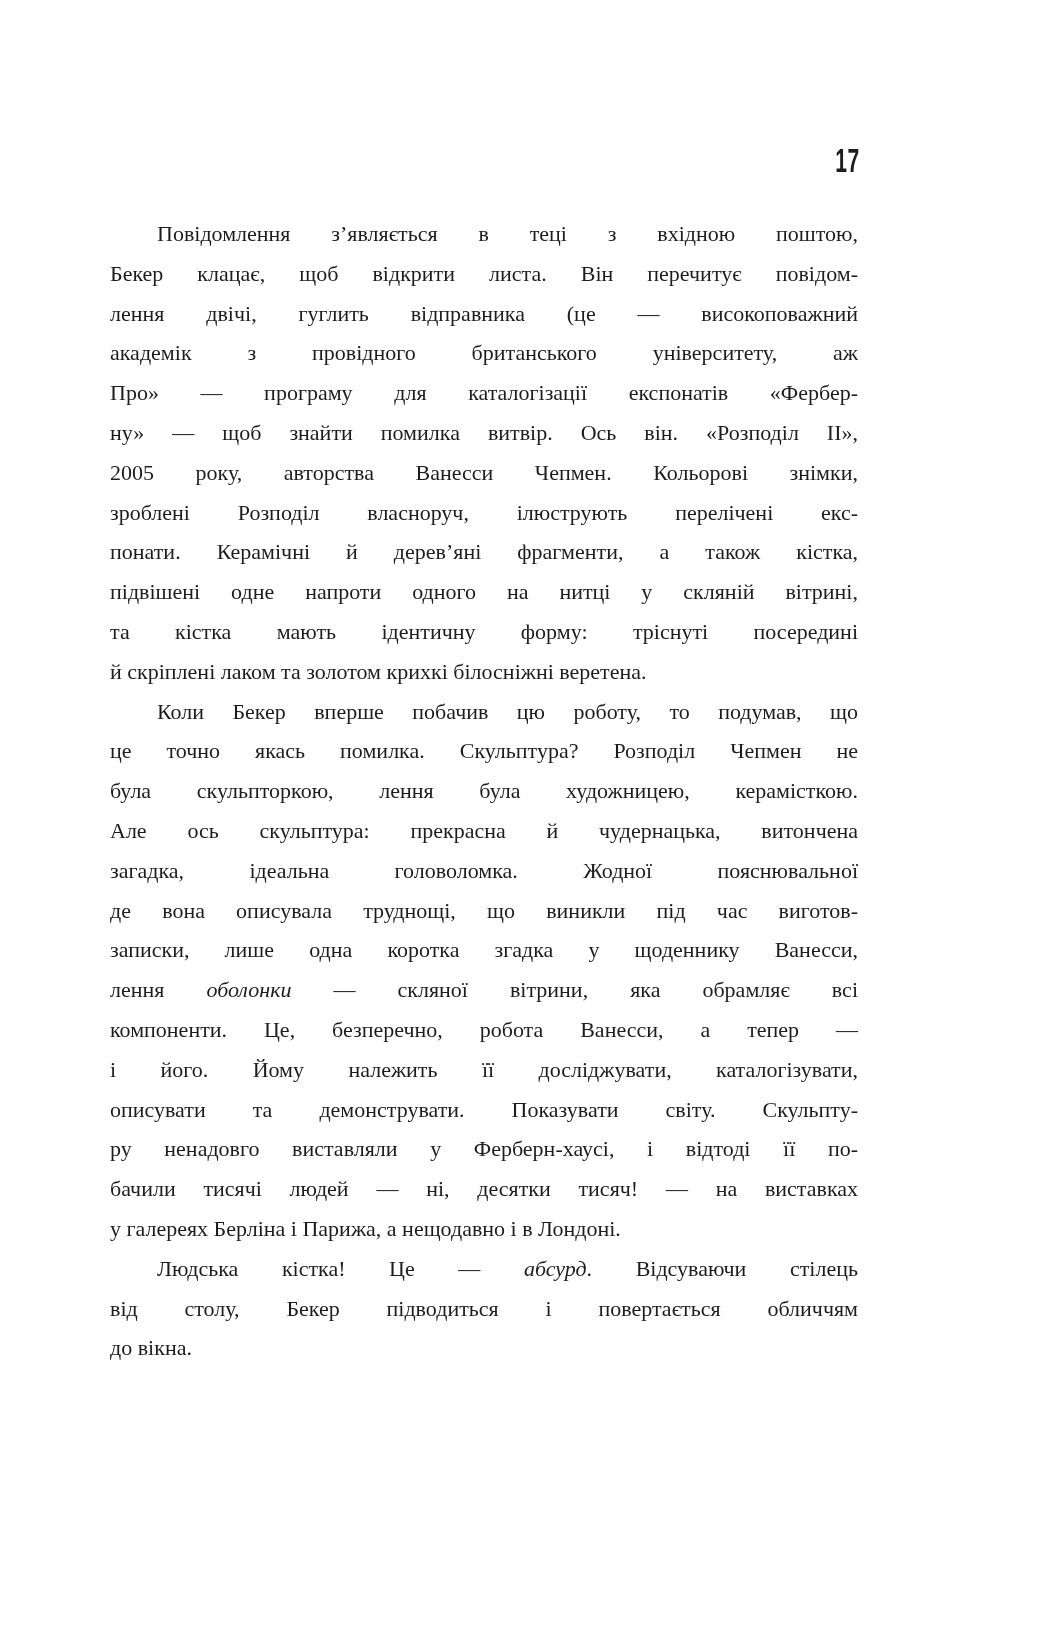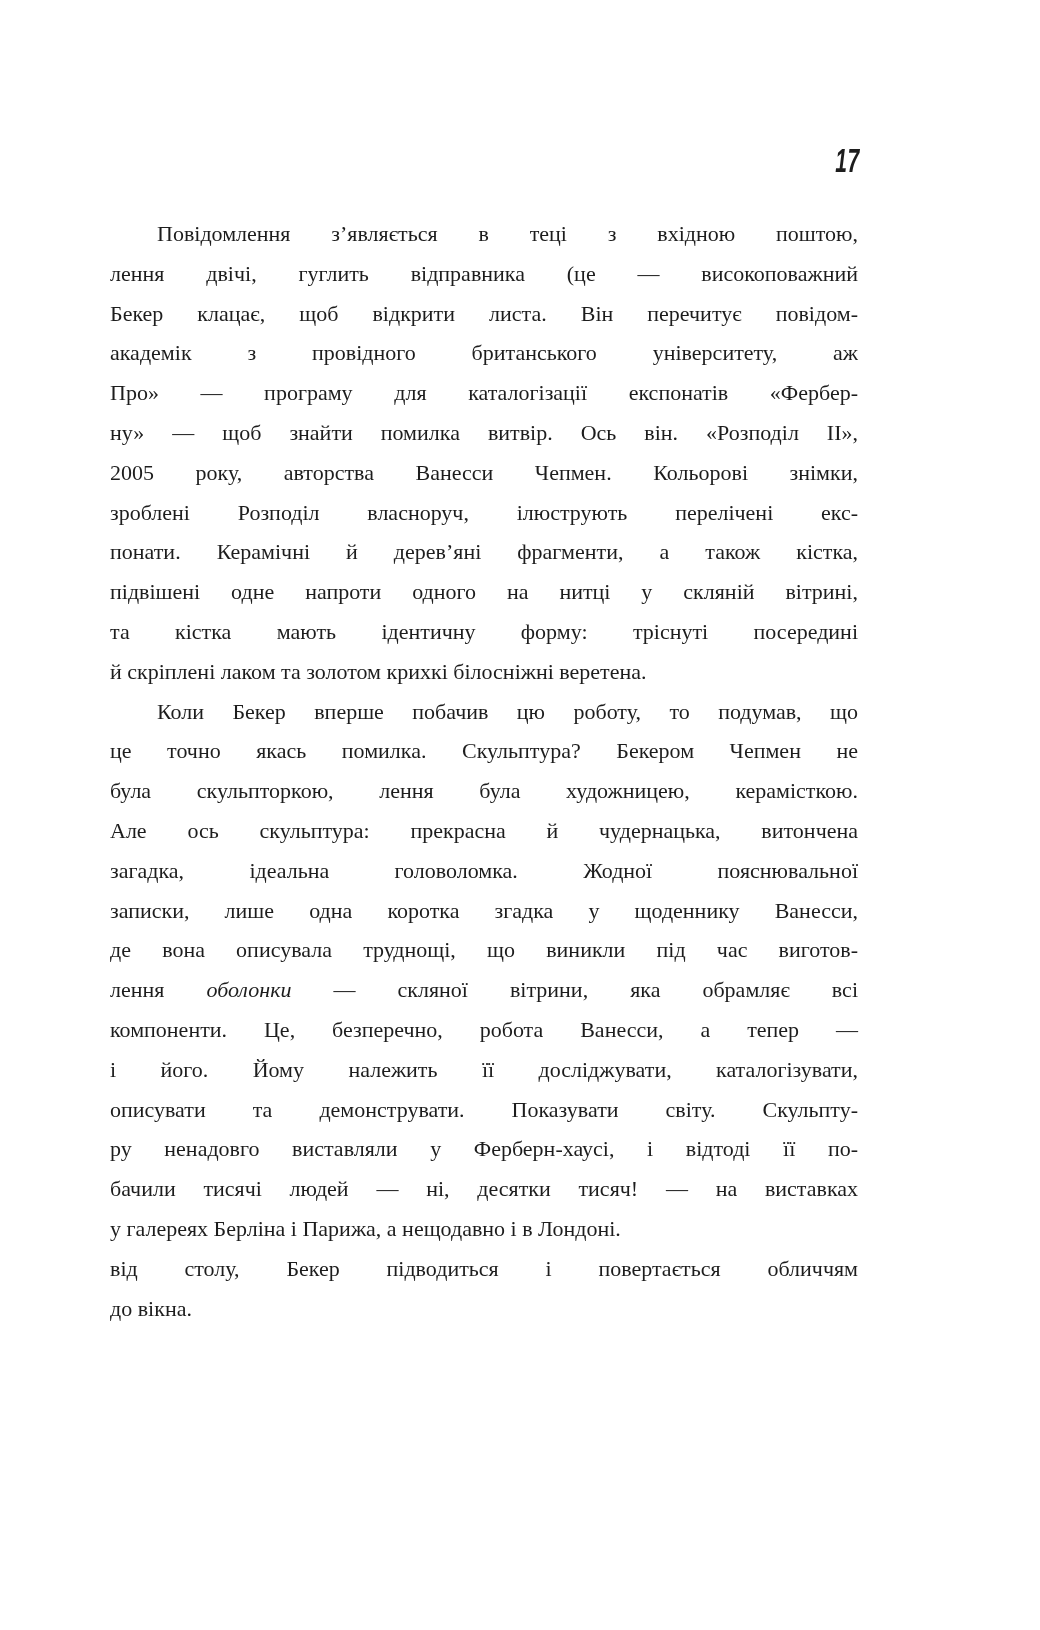--- a/index.html
+++ b/index.html
@@ -17,21 +17,20 @@
   }
   .page-number {
     position: absolute;
     top: 143px;
     right: 180px;
     font-family: "Liberation Sans", sans-serif;
     font-size: 34px;
     font-weight: 700;
     color: #1d1d1d;
     line-height: 1;
-    font-style: italic;
   }
   .page-number .digits {
     display: inline-block;
     transform: scaleX(0.62);
     transform-origin: 100% 50%;
     letter-spacing: 1px;
   }
   .text-block {
     position: absolute;
     left: 110px;
@@ -58,41 +57,42 @@
 </style>
 </head>
 <body style="background: rgb(255, 255, 255);">
 
 <div class="page">
   <div class="page-number" style="color: rgb(29, 29, 29);">
     <span class="digits">17</span>
   </div>
   <div class="text-block" style="color: rgb(29, 29, 29);">
       <div class="line indent">Повідомлення з’являється в теці з вхідною поштою,</div>
+      <div class="line">Бекер клацає, щоб відкрити листа. Він перечитує повідом-</div>
       <div class="line">лення двічі, гуглить відправника (це — високоповажний</div>
-      <div class="line">Бекер клацає, щоб відкрити листа. Він перечитує повідом-</div>
       <div class="line">академік з провідного британського університету, аж</div>
       <div class="line">Про» — програму для каталогізації експонатів «Фербер-</div>
       <div class="line">ну» — щоб знайти помилка витвір. Ось він. «Розподіл II»,</div>
       <div class="line">2005 року, авторства Ванесси Чепмен. Кольорові знімки,</div>
       <div class="line">зроблені Розподіл власноруч, ілюструють перелічені екс-</div>
       <div class="line">понати. Керамічні й дерев’яні фрагменти, а також кістка,</div>
       <div class="line">підвішені одне напроти одного на нитці у скляній вітрині,</div>
       <div class="line">та кістка мають ідентичну форму: тріснуті посередині</div>
       <div class="line flush">й скріплені лаком та золотом крихкі білосніжні веретена.</div>
       <div class="line indent">Коли Бекер вперше побачив цю роботу, то подумав, що</div>
-      <div class="line">це точно якась помилка. Скульптура? Бекером Чепмен не</div>
+      <div class="line">це точно якась помилка. Скульптура? Розподіл Чепмен не</div>
       <div class="line">була скульпторкою, лення була художницею, керамісткою.</div>
       <div class="line">Але ось скульптура: прекрасна й чудернацька, витончена</div>
       <div class="line">загадка, ідеальна головоломка. Жодної пояснювальної</div>
+      <div class="line">де вона описувала труднощі, що виникли під час виготов-</div>
       <div class="line">записки, лише одна коротка згадка у щоденнику Ванесси,</div>
-      <div class="line">де вона описувала труднощі, що виникли під час виготов-</div>
       <div class="line">лення <em>оболонки</em> — скляної вітрини, яка обрамляє всі</div>
       <div class="line">компоненти. Це, безперечно, робота Ванесси, а тепер —</div>
       <div class="line">і його. Йому належить її досліджувати, каталогізувати,</div>
       <div class="line">описувати та демонструвати. Показувати світу. Скульпту-</div>
       <div class="line">ру ненадовго виставляли у Ферберн-хаусі, і відтоді її по-</div>
       <div class="line">бачили тисячі людей — ні, десятки тисяч! — на виставках</div>
       <div class="line flush">у галереях Берліна і Парижа, а нещодавно і в Лондоні.</div>
+      <div class="line indent">Людська кістка! Це — <em>абсурд</em>. Відсуваючи стілець</div>
       <div class="line">від столу, Бекер підводиться і повертається обличчям</div>
       <div class="line flush">до вікна.</div>
     </div>
 </div>
 
 </body></html>

